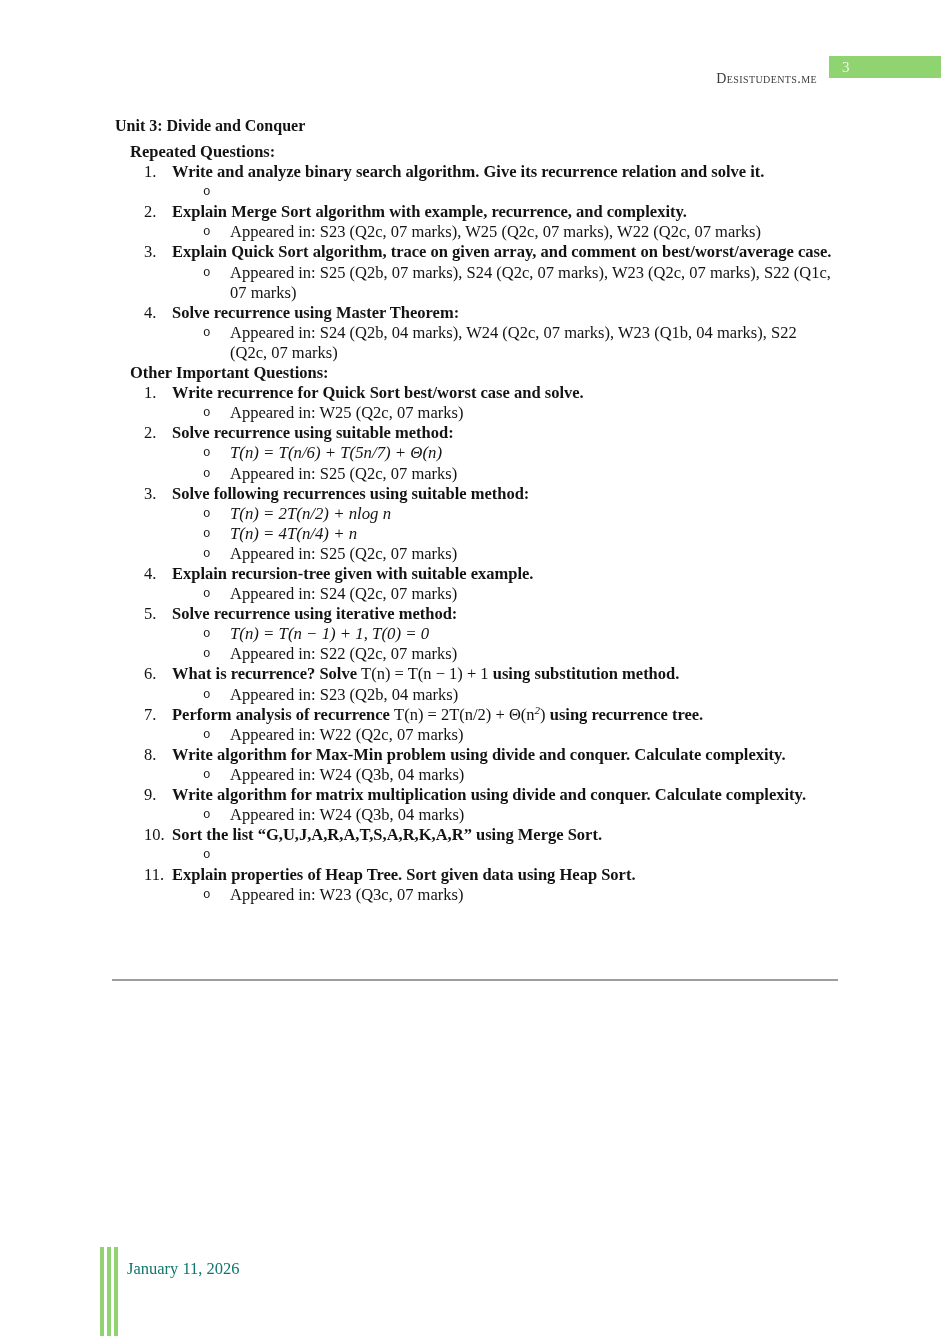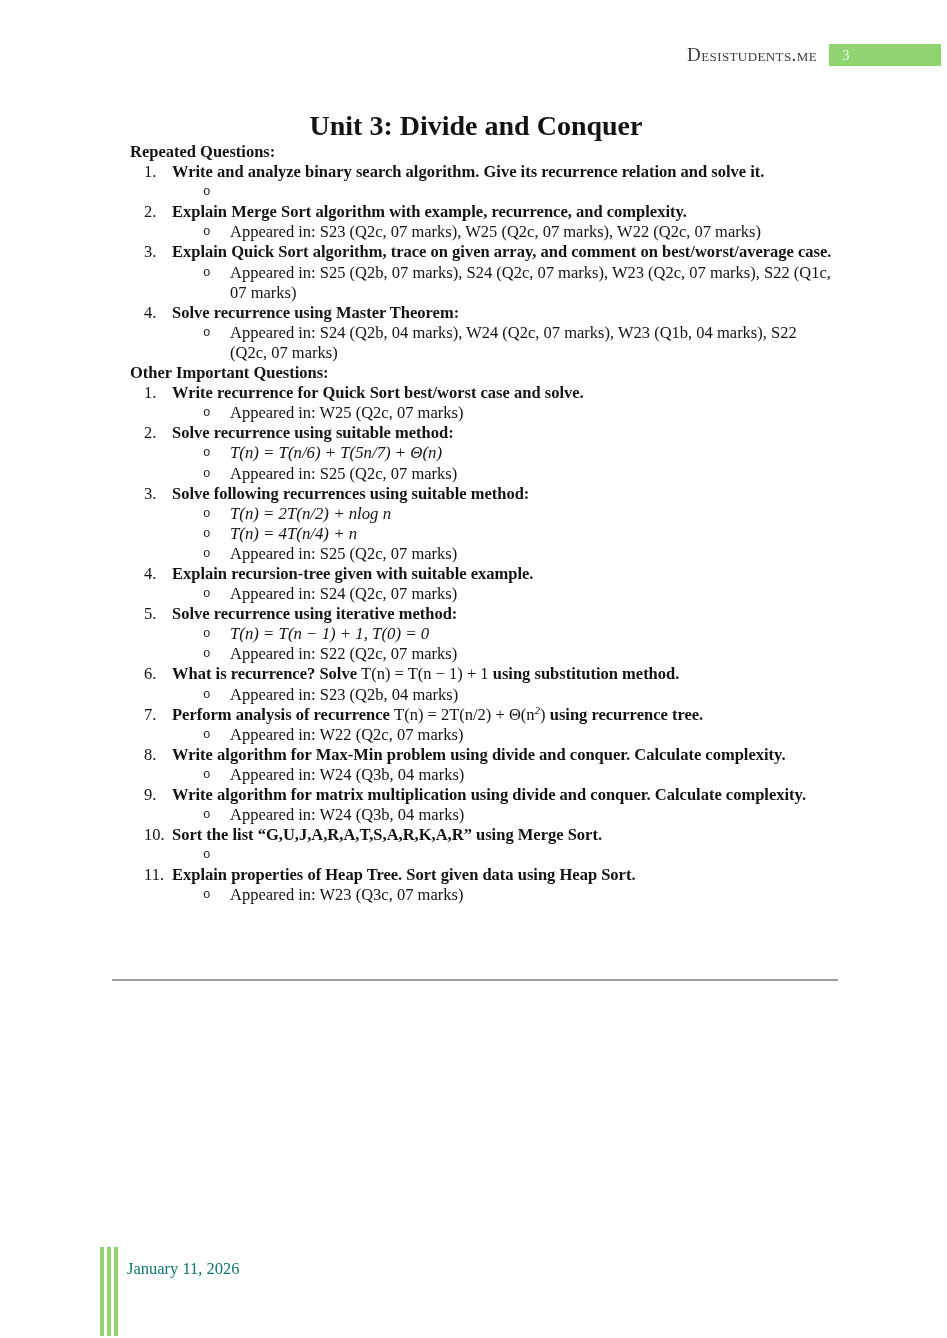--- a/index.html
+++ b/index.html
@@ -11,40 +11,41 @@
     color:#131313;
     overflow:hidden;
   }
   
   .page-header{
     position:absolute;top:44px;right:6px;
     display:flex;align-items:center;gap:12px;
   }
   .site-name{
     font-variant:small-caps;
-    font-size:19px;
+    font-size:14px;
     letter-spacing:0.4px;
     color:#3c3c3c;
     line-height:22px;
+    margin-top:24px;
   }
   .page-number-box{
     width:99px;height:22px;
     display:flex;align-items:center;
     padding-left:13px;
     font-size:15px;
     color:#edf7e7;
   }
   
   .main-content{
     position:absolute;top:112px;left:115px;width:722px;
     font-size:16.5px;line-height:20.1px;
   }
   .doc-title{
-    font-size:28px;line-height:28px;font-weight:bold;
-    text-align:center;margin:0 0 2px 0;
+    font-size:16px;line-height:28px;font-weight:bold;
+    margin:0 0 2px 0;
   }
   .section-heading{font-weight:bold;margin-left:15px;}
   .q-row{display:flex;}
   .q-num{flex:0 0 28px;margin-left:29px;}
   .q-text{flex:1;}
   .seg-bold{font-weight:bold;}
   .seg-math{}
   sup.seg-math-sup{font-style:italic;font-size:11px;line-height:0;}
   .d-row{display:flex;}
   .d-marker{

